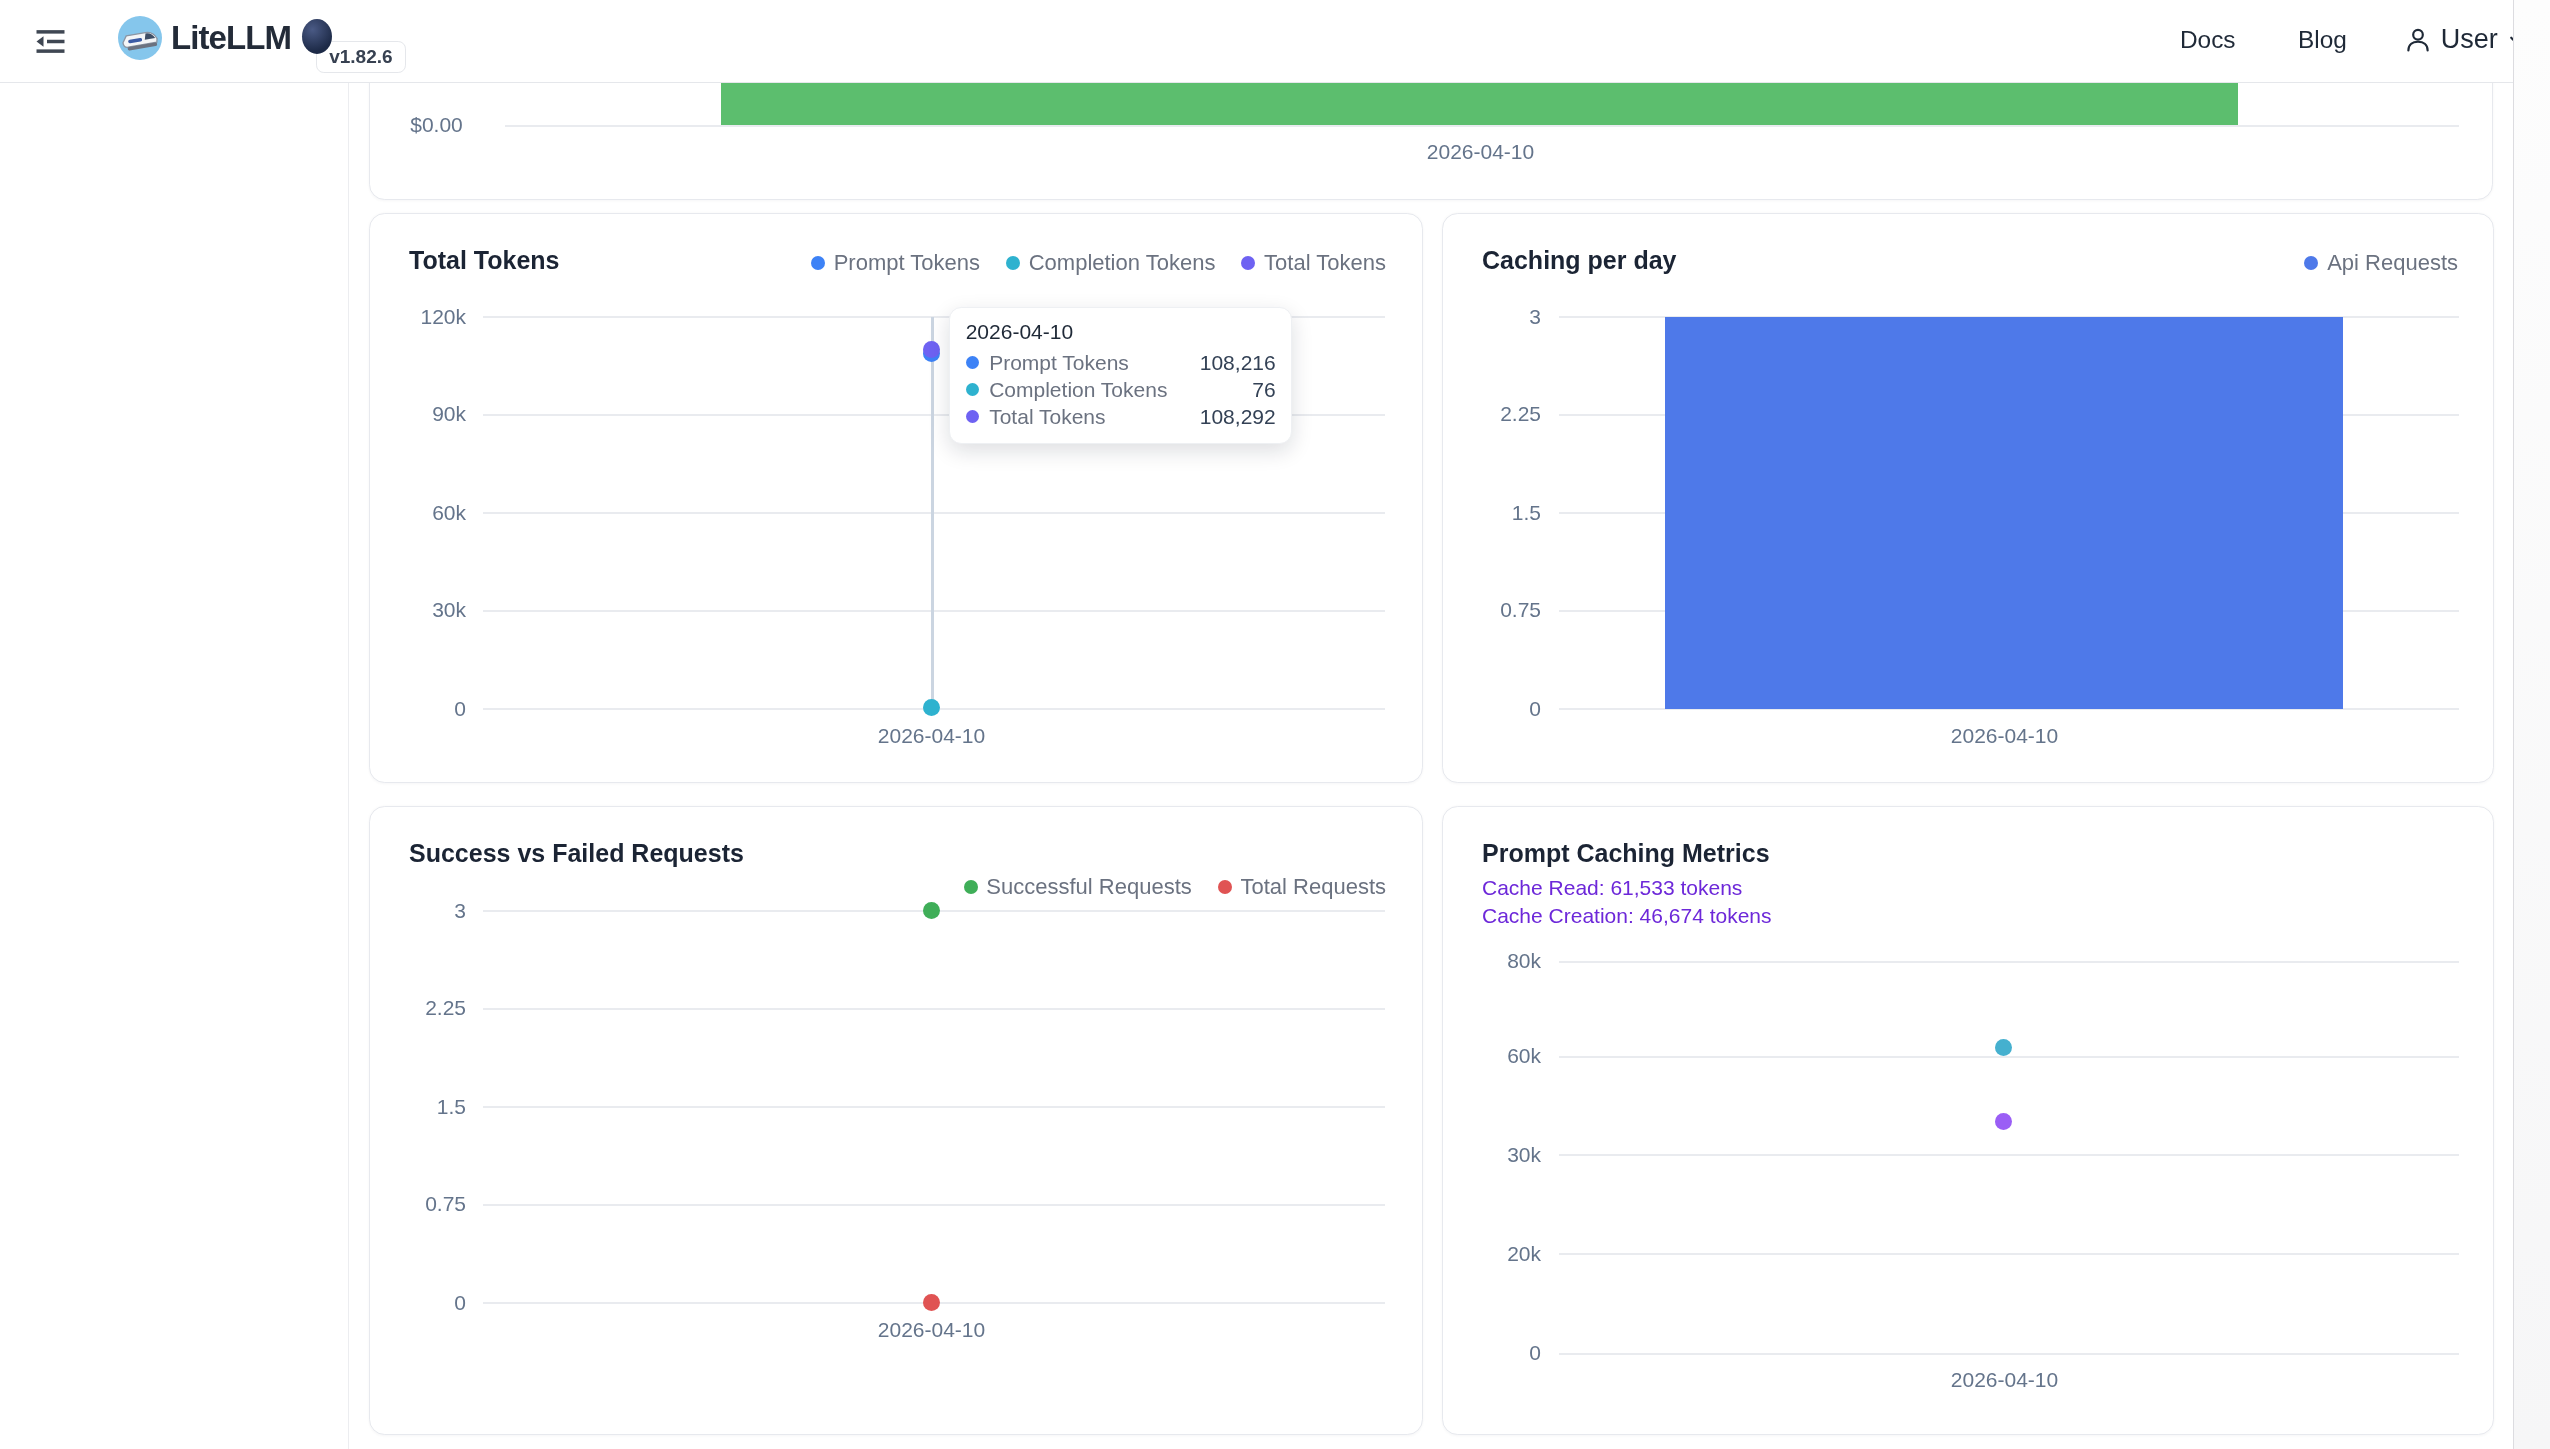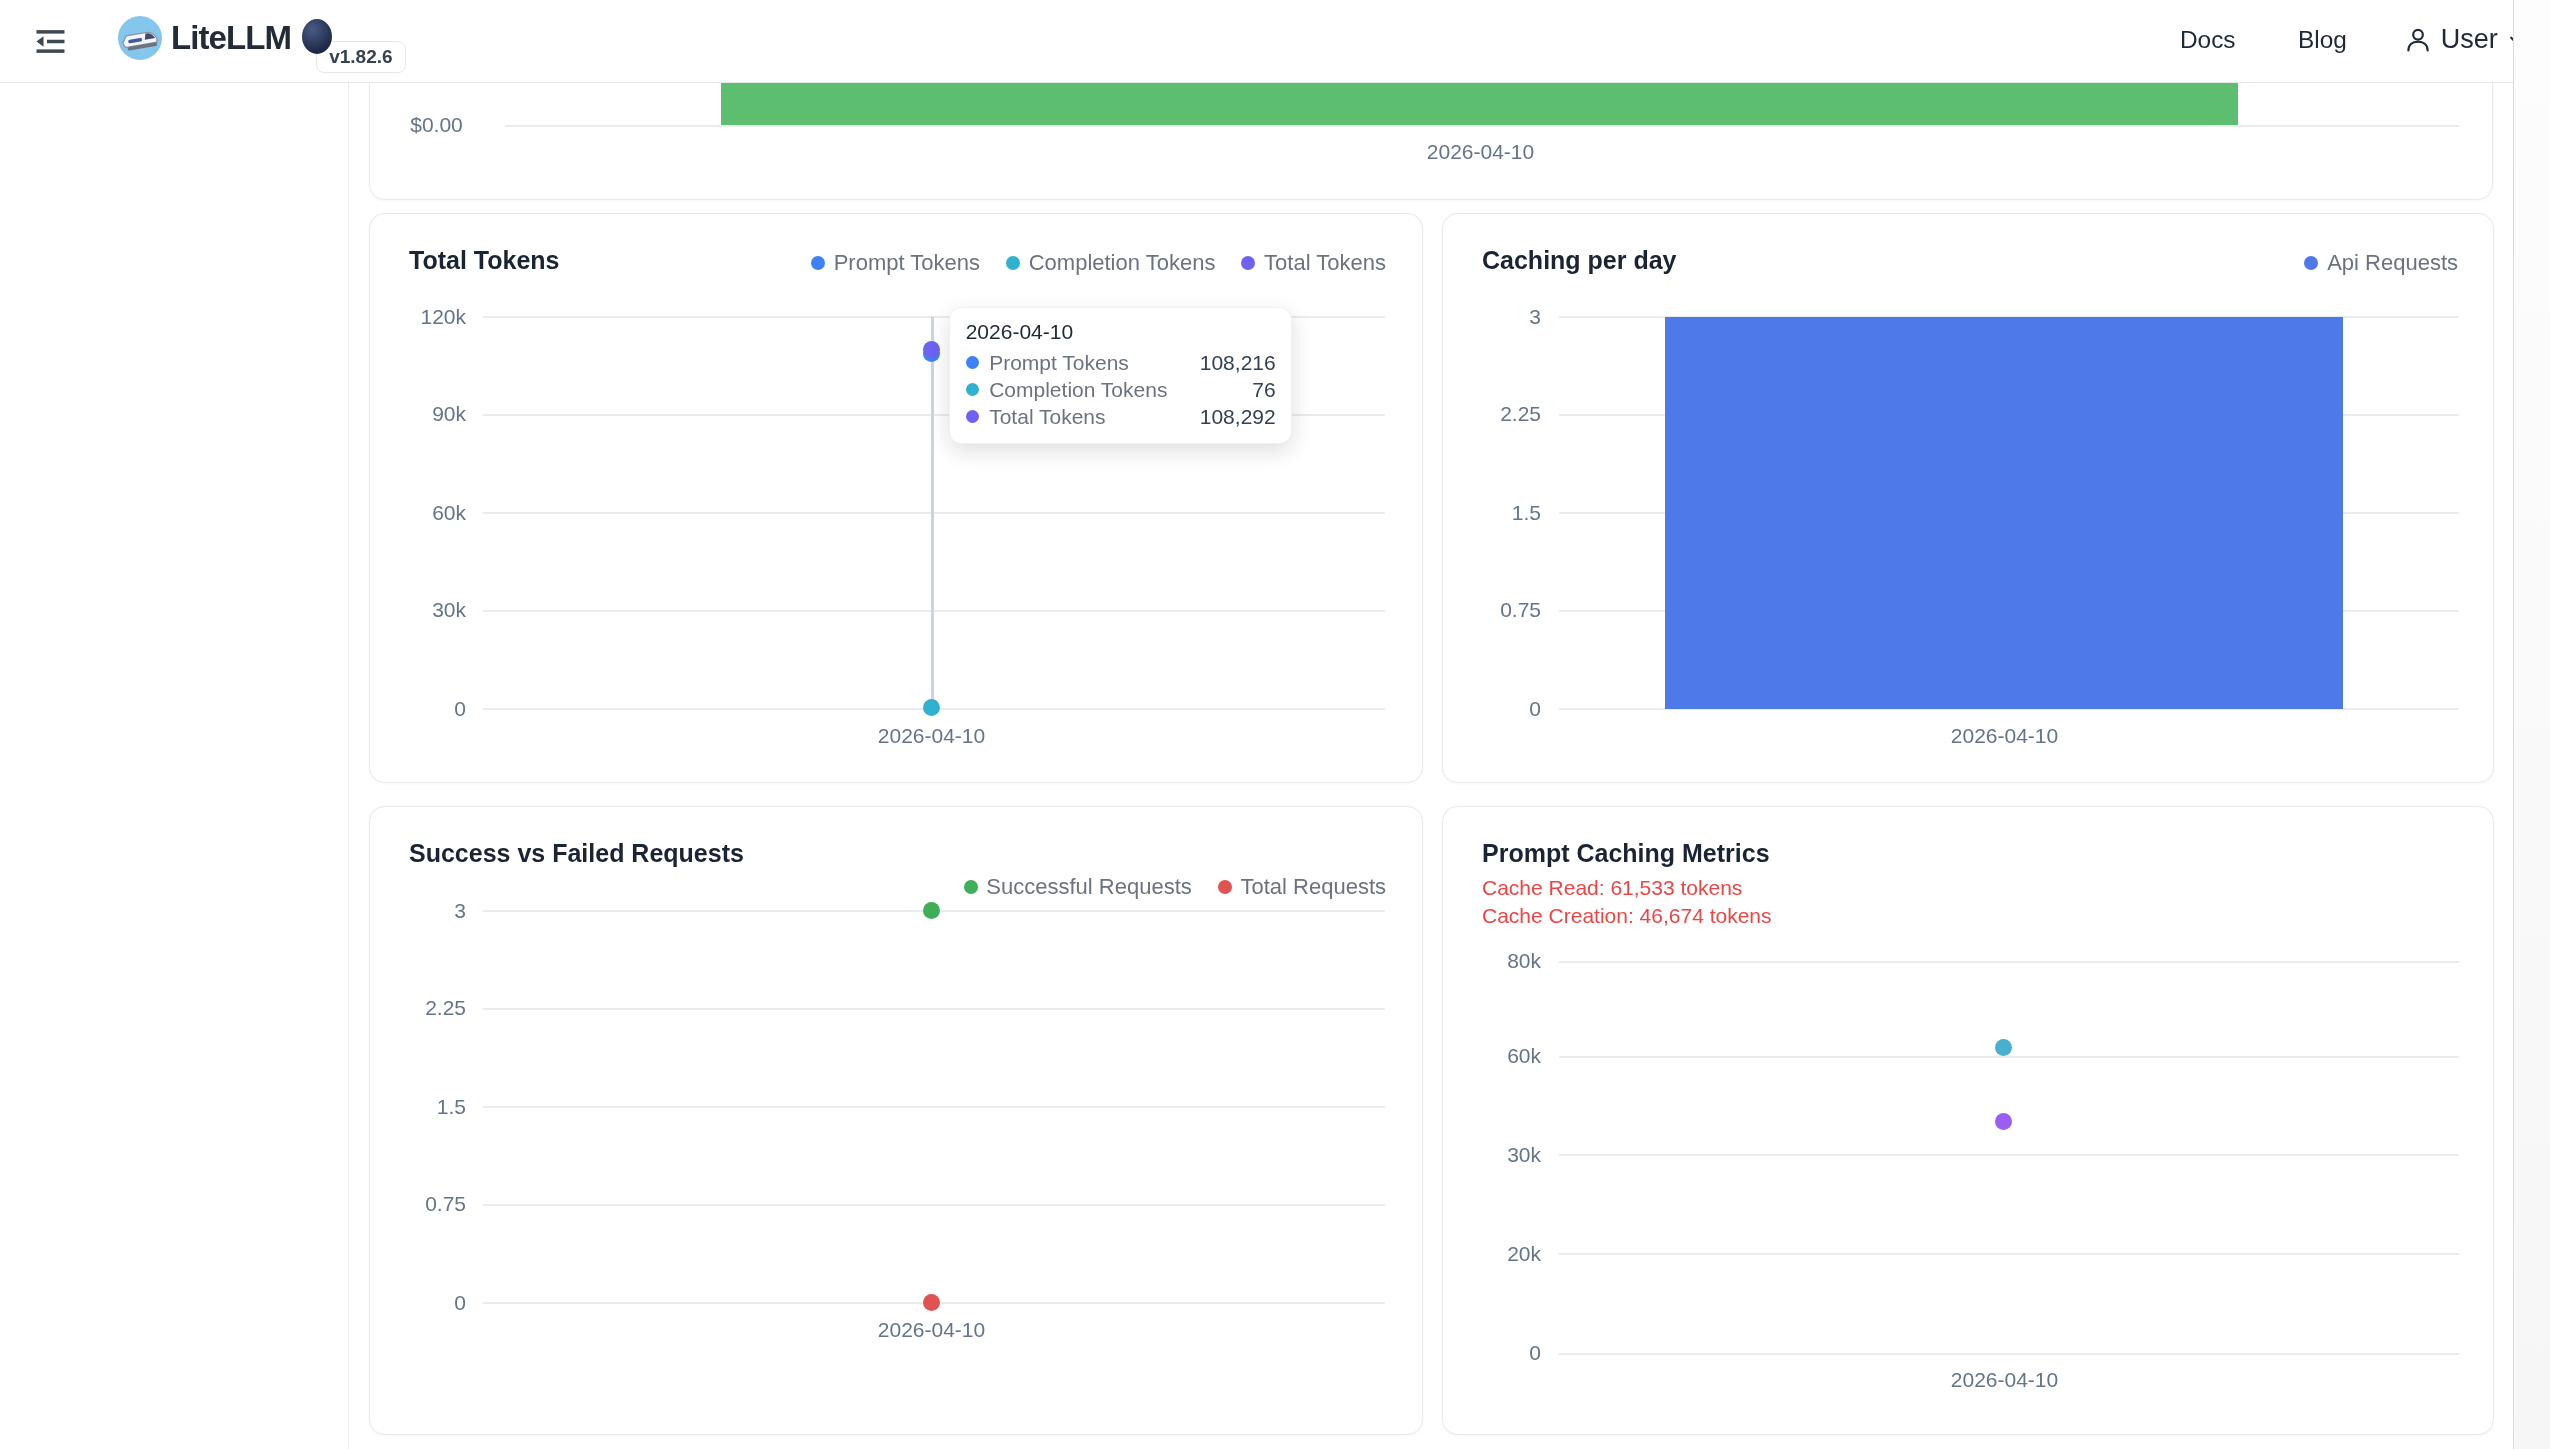--- a/index.html
+++ b/index.html
@@ -22,21 +22,21 @@
   .user-label{font-size:27px;color:#1f2937;}
   
   .sidebar{position:absolute;left:0;top:82px;width:348px;height:1367px;background:#fff;
            border-right:1.7px solid #ecedf0;z-index:5;}
   .scroll-track{position:absolute;left:2513px;top:0;width:37px;height:1449px;
                 background:linear-gradient(to bottom,#fdfdfd,#f6f6f7);border-left:1.7px solid #dcdce0;z-index:60;}
   
   .card{position:absolute;background:#fff;border:1.7px solid #e7e9ee;border-radius:15.7px;
         box-shadow:0 0.9px 2.6px rgba(16,24,40,.04);z-index:1;}
   .card-title{position:absolute;font-size:25px;font-weight:600;color:#1b2434;z-index:2;}
-  .subtitle{position:absolute;font-size:21px;color:#ef4444;z-index:2;}
+  .subtitle{position:absolute;font-size:21px;color:#6d28d9;z-index:2;}
   
   .gridline{position:absolute;height:1.7px;background:#e9ebef;z-index:2;}
   .tick{position:absolute;width:105px;font-size:21px;color:#64748b;text-align:right;line-height:24.4px;z-index:2;}
   .xlabel{position:absolute;width:209px;font-size:21px;color:#64748b;text-align:center;line-height:24.4px;z-index:2;}
   .bar{position:absolute;z-index:2;}
   .dot{position:absolute;width:17.4px;height:17.4px;border-radius:50%;z-index:4;}
   .hoverline{position:absolute;width:2.6px;background:#cbd5e1;z-index:3;}
   .legend{position:absolute;display:flex;justify-content:flex-end;align-items:center;gap:26px;height:28px;z-index:2;}
   .legend-item{display:flex;align-items:center;gap:8.7px;}
   .legend-dot{width:14px;height:14px;border-radius:50%;}

